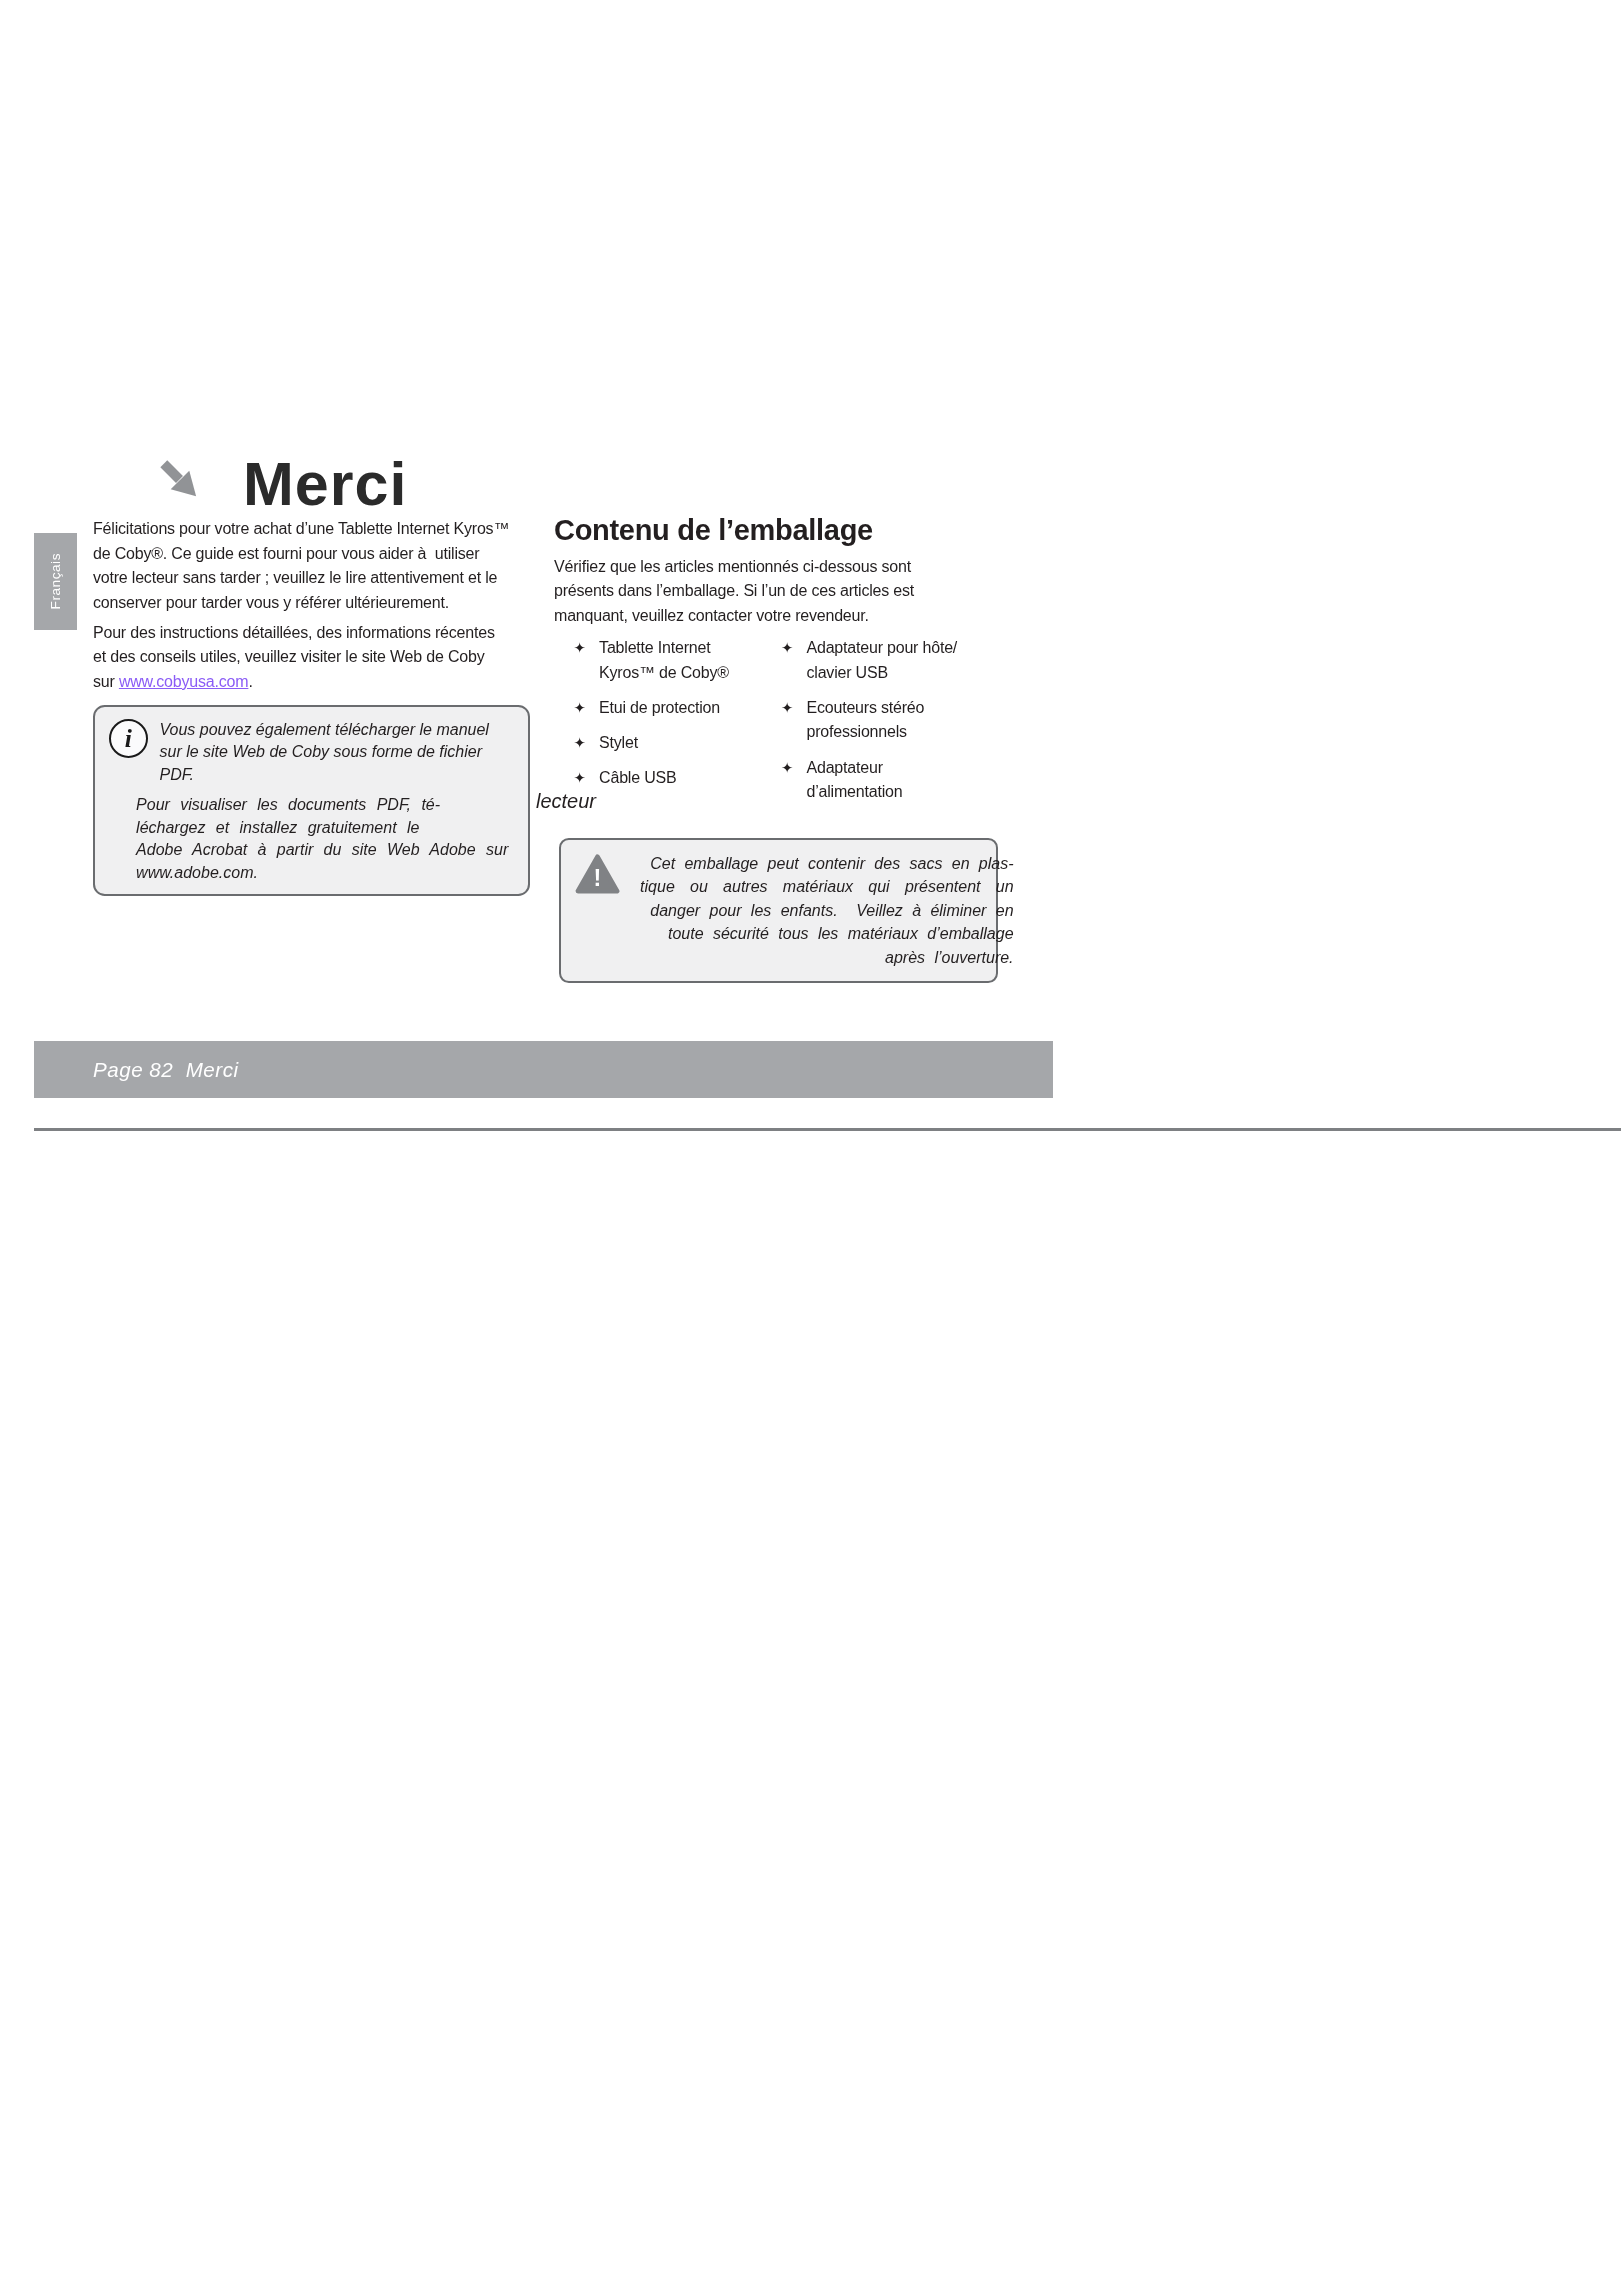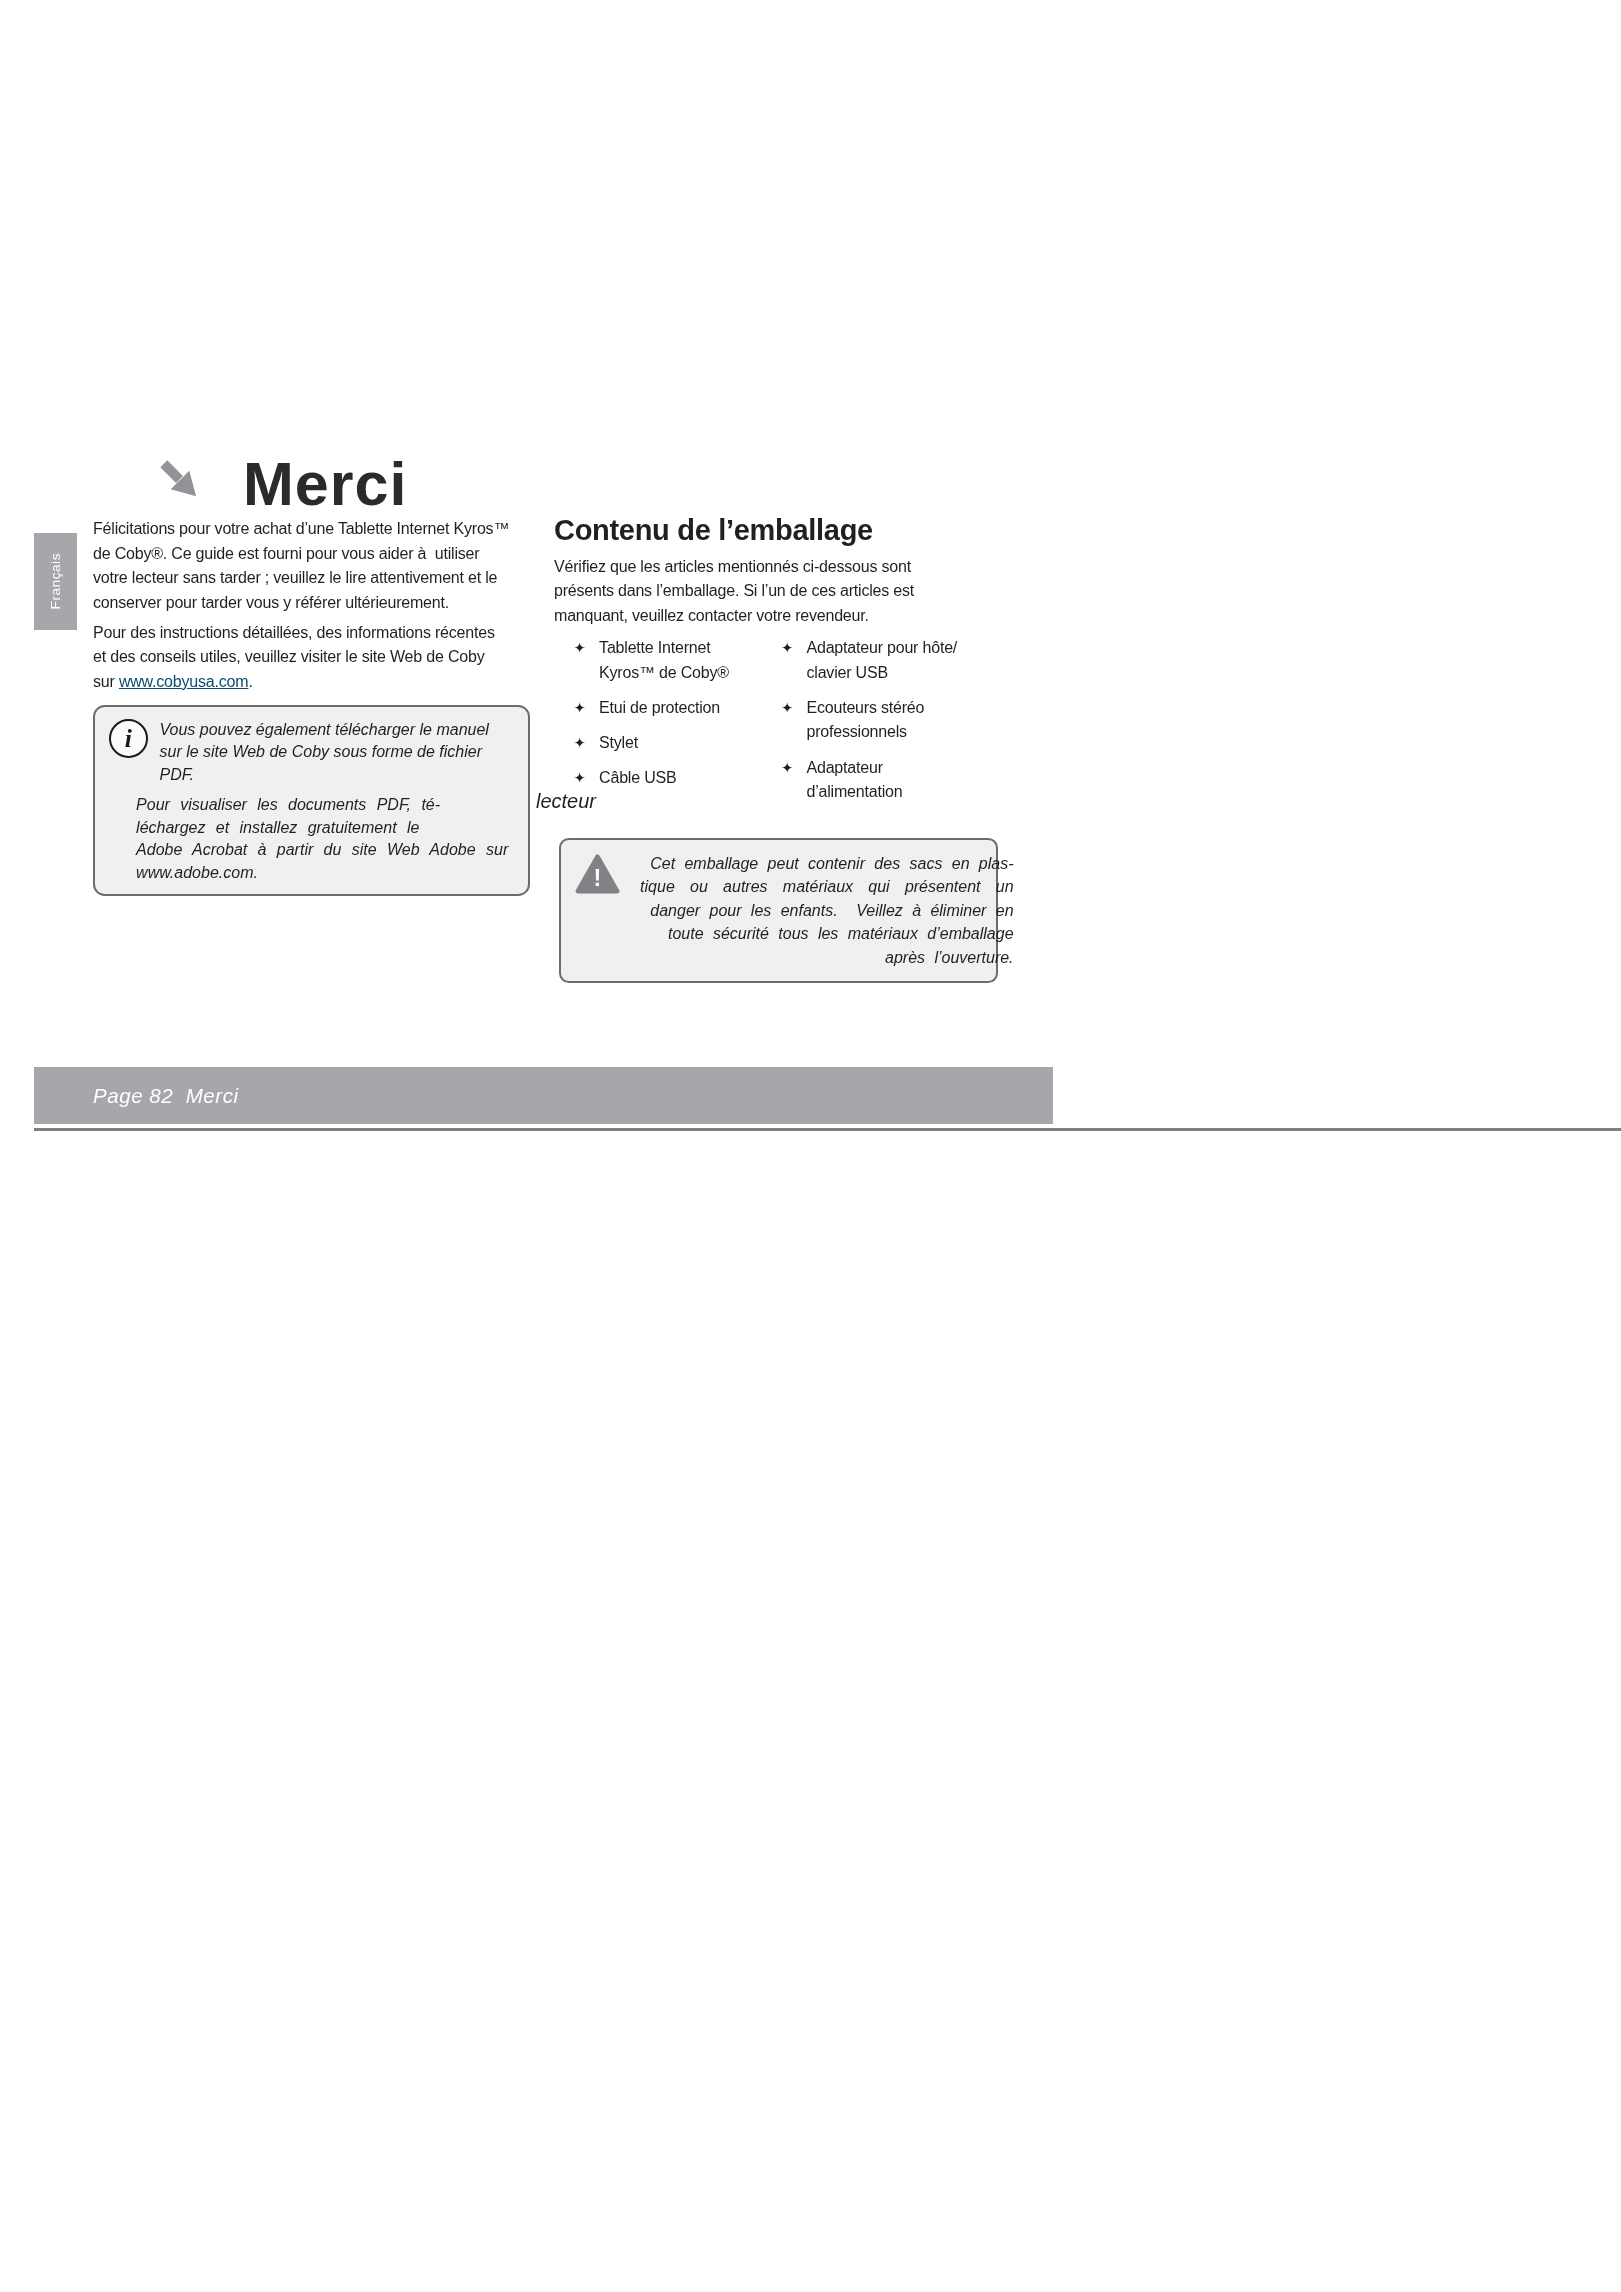--- a/index.html
+++ b/index.html
@@ -24,21 +24,21 @@
   }
   .lang-tab span {
     writing-mode:vertical-rl; transform:rotate(180deg);
     color:#ffffff; font-size:13.7px; letter-spacing:0.5px;
   }
 
   
   .col-left { position:absolute; left:93px; top:517px; width:461px; }
   .body-text { font-size:16px; line-height:24.5px; letter-spacing:-0.2px; }
   .para-2 { margin-top:5.9px; }
-  .doc-link { color:#0c4a6e; text-decoration:underline; cursor:pointer; }
+  .doc-link { color:#8b5cf6; text-decoration:underline; cursor:pointer; }
 
   .info-box {
     margin-top:10.8px; width:437px; background:#f0f0f1;
     border:2px solid #6a6c6f; border-radius:11.8px;
     padding:9.8px 13.7px 9.8px 13.7px;
   }
   .info-row { display:flex; gap:11.8px; }
   .info-icon {
     flex:0 0 auto; width:39px; height:39px; border:2.9px solid #1a1a1a; border-radius:50%;
     display:flex; align-items:center; justify-content:center; background:#fbfbfc; margin-top:2px;
@@ -75,21 +75,21 @@
     position:absolute; left:559px; top:838px; width:439px;
     background:#f0f0f1; border:2px solid #6a6c6f; border-radius:9.8px;
     padding:11.8px 13.7px; display:flex; gap:11.8px; overflow:visible;
   }
   .warn-icon { flex:0 0 auto; margin-top:2px; }
   .warn-lines { font-size:16px; line-height:23.5px; font-style:italic; word-spacing:4.9px; overflow:visible;text-align:right; }
   .warn-lines .stretch { word-spacing:10.8px;margin-left:7px; }
 
   
   .footer-bar {
-    position:absolute; left:34px; top:1067px; width:1019px; height:57px;
+    position:absolute; left:34px; top:1041px; width:1019px; height:57px;
     background:#a5a7aa; display:flex; align-items:center; padding-left:59px;
   }
   .footer-bar span {
     color:#ffffff; font-style:italic; font-size:20.6px; white-space:pre; letter-spacing:0.5px;
   }
   .footer-rule {
     position:absolute; left:34px; top:1128px; width:1587px; height:2.9px; background:#7e8083;
   }
 </style>
 </head>

